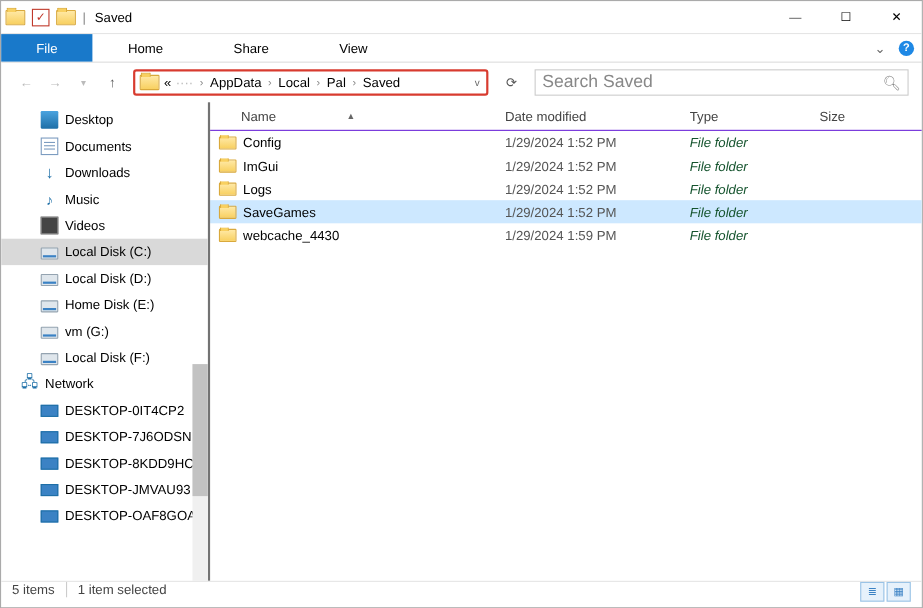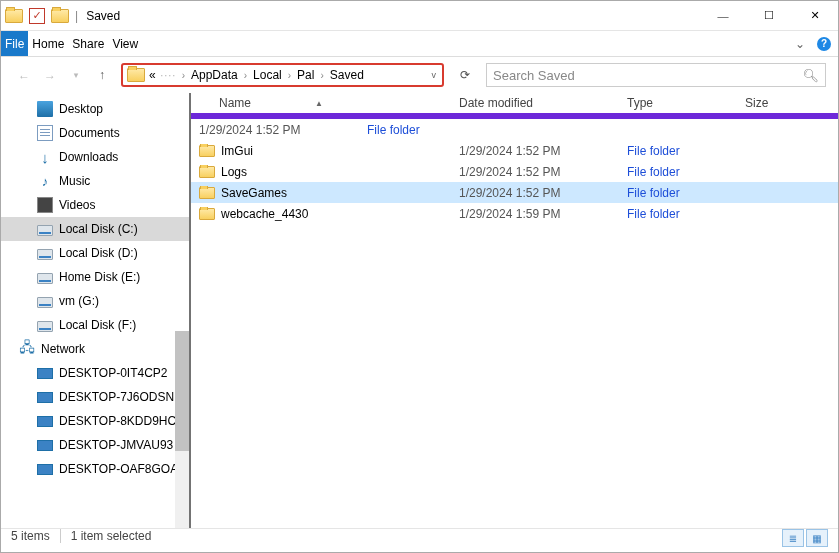--- a/index.html
+++ b/index.html
@@ -10,40 +10,40 @@
   .titlebar .qat { display: flex; align-items: center; gap: 2px; }
   .folder-ico { width: 18px; height: 14px; background: linear-gradient(#ffe9a6,#f8d060); border:1px solid #d9a93c; border-radius:1px; position:relative; display:inline-block;}
   .folder-ico:before { content:""; position:absolute; top:-3px; left:0; width:7px; height:3px; background:#f8d060; border:1px solid #d9a93c; border-bottom:none; border-radius:1px 1px 0 0;}
   .title-sep { color:#888; margin:0 4px; }
   .title-text { margin-left:2px; }
   .win-controls { margin-left:auto; display:flex; }
   .win-btn { width:46px; height:30px; display:flex; align-items:center; justify-content:center; font-family: "Segoe UI Symbol"; font-size:11px;}
 
   
   .ribbon { height: 26px; display:flex; align-items:stretch; border-bottom:1px solid #ddd; }
-  .ribbon .tab { padding: 4px 4px; display:flex; align-items:center; cursor:default; }
+  .ribbon .tab { padding: 4px 32px; display:flex; align-items:center; cursor:default; }
   .ribbon .tab.file { background:#1979ca; color:#fff; }
   .ribbon .spacer { flex:1; }
   .ribbon .help { width:28px; display:flex; align-items:center; justify-content:center; }
   .help-icon { width:14px; height:14px; border-radius:50%; background:#1e88e5; color:#fff; font-size:10px; text-align:center; line-height:14px; font-weight:bold;}
   .ribbon .chev { width:20px; display:flex; align-items:center; justify-content:center; color:#666;}
 
   
   .navrow { height:36px; display:flex; align-items:center; padding: 0 12px; gap:4px; }
   .nav-btn { width:22px; height:22px; display:flex; align-items:center; justify-content:center; color:#555; }
   .nav-btn.disabled { color:#bbb; }
   .addr-wrap { flex:1; display:flex; align-items:center; height:24px; border:2px solid #d83b2f; border-radius:3px; padding:0 2px; margin:0 4px;}
   .addr-folder { margin:0 2px; }
   .crumb-sep { color:#888; padding:0 4px; font-size:10px; }
   .crumb { padding:0 2px; white-space:nowrap; }
   .addr-spacer { flex:1; }
   .addr-drop { color:#666; padding:0 4px; font-size:9px;}
   .refresh-btn { width:22px; text-align:center; color:#555; margin-left:2px;}
   .search { width:340px; height:24px; border:1px solid #ccc; display:flex; align-items:center; padding:0 6px; color:#777; margin-left:6px; }
-  .search input { border:none; outline:none; flex:1; font-size:13px; color:#333; }
+  .search input { border:none; outline:none; flex:1; font-size:16px; color:#333; }
   .search input::placeholder{ color:#888; font-style:normal;}
   .search-icon { color:#888; font-size:13px;}
 
   
   .main { position:absolute; top:92px; bottom:24px; left:0; right:0; display:flex; }
   .nav-pane { width:190px; border-right:2px solid #737373; overflow:hidden; position:relative;}
   .nav-scroll { position:absolute; right:0; top:238px; width:14px; height:258px; background:#f0f0f0;}
   .nav-thumb { position:absolute; right:0; top:238px; width:14px; height:120px; background:#c2c2c2;}
   .tree { padding-top:4px; }
   .tree-item { height:24px; display:flex; align-items:center; padding-left:18px; gap:6px; white-space:nowrap; overflow:hidden;}
@@ -56,35 +56,35 @@
   .ico-dl { color:#1e6fa7; font-weight:bold; font-size:15px;}
   .ico-music { color:#1e6fa7; font-size:13px;}
   .ico-pic { border:1px solid #2a7; background:linear-gradient(#aef,#2a7);}
   .ico-vid { border:1px solid #888; background:#444;}
   .ico-disk { width:16px;height:11px;background:#dfe6ec;border:1px solid #94a3b0;border-radius:1px;position:relative;margin-top:3px;}
   .ico-disk:before{content:"";position:absolute;bottom:1px;left:1px;right:1px;height:2px;background:#3b82c4;}
   .ico-net { color:#1e6fa7; font-size:14px;}
   .ico-pc { width:16px; height:11px; background:#3b82c4; border:1px solid #1e6fa7; margin-top:1px;}
 
   .content { flex:1; display:flex; flex-direction:column; }
-  .headers { height:26px; display:flex; align-items:center; border-bottom:6px solid #6d28d9; color:#444; }
+  .headers { height:26px; display:flex; align-items:center; border-bottom:1px solid #6d28d9; color:#444; }
   .col { padding-left:8px; }
   .col.name { width:260px; display:flex; align-items:center; gap:4px;}
   .col.date { width:168px; }
   .col.type { width:118px; }
   .col.size { flex:1; }
   .sort-up { font-size:8px; color:#666; margin-left:60px;}
 
   .rows { flex:1; }
   .row { height:21px; display:flex; align-items:center; }
   .row.sel { background:#cde8ff; }
   .row .cell { padding-left:8px; overflow:hidden; white-space:nowrap; }
   .row .cell.name { width:260px; display:flex; align-items:center; gap:6px;}
   .row .cell.date { width:168px; color:#555;}
-  .row .cell.type { width:118px; color:#1d4ed8;}
+  .row .cell.type { width:118px; color:#14532d;font-style:italic;}
   .row .cell.size { flex:1; }
   .fico { width:16px; height:12px; background:linear-gradient(#ffe9a6,#f8d060); border:1px solid #d9a93c; border-radius:1px; position:relative; flex-shrink:0;}
   .fico:before{content:"";position:absolute;top:-3px;left:0;width:6px;height:3px;background:#f8d060;border:1px solid #d9a93c;border-bottom:none;border-radius:1px 1px 0 0;}
 
   
   .status { position:absolute; bottom:0; left:0; right:0; height:24px; border-top:1px solid #e5e5e5; display:flex; align-items:flex-start; padding:0 10px; color:#444;}
   .status .sep { width:1px; height:14px; background:#ccc; margin:0 10px;}
   .view-btns { margin-left:auto; display:flex; gap:2px;}
   .view-btn { width:22px; height:18px; border:1px solid #9ac3e6; background:#e6f1fb; display:flex; align-items:center; justify-content:center; font-size:10px; color:#3b82c4;}
   .check-ico { width:16px;height:16px; border:1px solid #c0392b; display:inline-flex;align-items:center;justify-content:center;color:#c0392b;font-size:11px;margin:0 4px;}
@@ -227,20 +227,24 @@
           <span style="width:16px;"></span>
           <span>Name</span>
           <span class="sort-up">▲</span>
         </div>
       <div class="col date">Date modified</div>
       <div class="col type">Type</div>
       <div class="col size">Size</div>
     </div>
     <div class="rows" id="rows">
         <div class="row">
+          <div class="cell name">
+            <span class="fico"></span>
+            <span>Config</span>
+          </div>
           <div class="cell date">1/29/2024 1:52 PM</div>
           <div class="cell type">File folder</div>
           <div class="cell size"></div>
         </div>
         <div class="row">
           <div class="cell name">
             <span class="fico"></span>
             <span>ImGui</span>
           </div>
           <div class="cell date">1/29/2024 1:52 PM</div>

